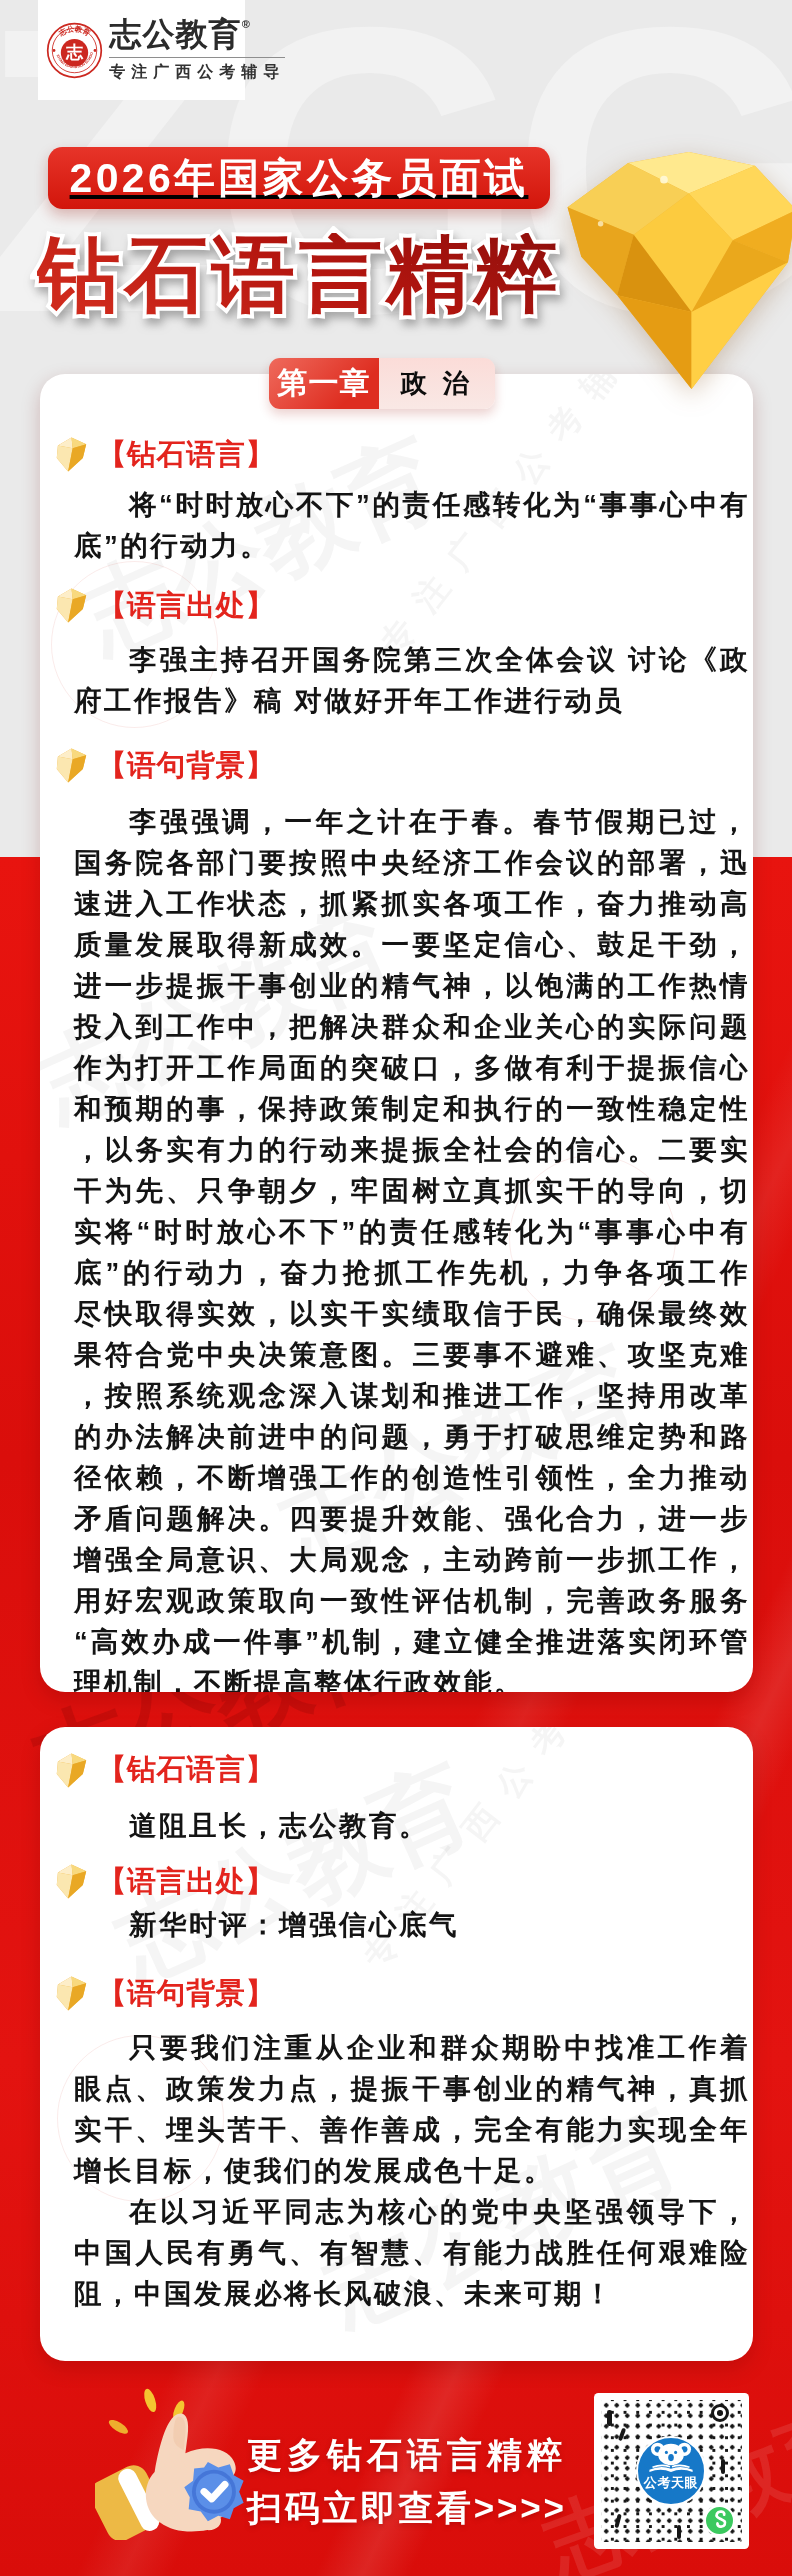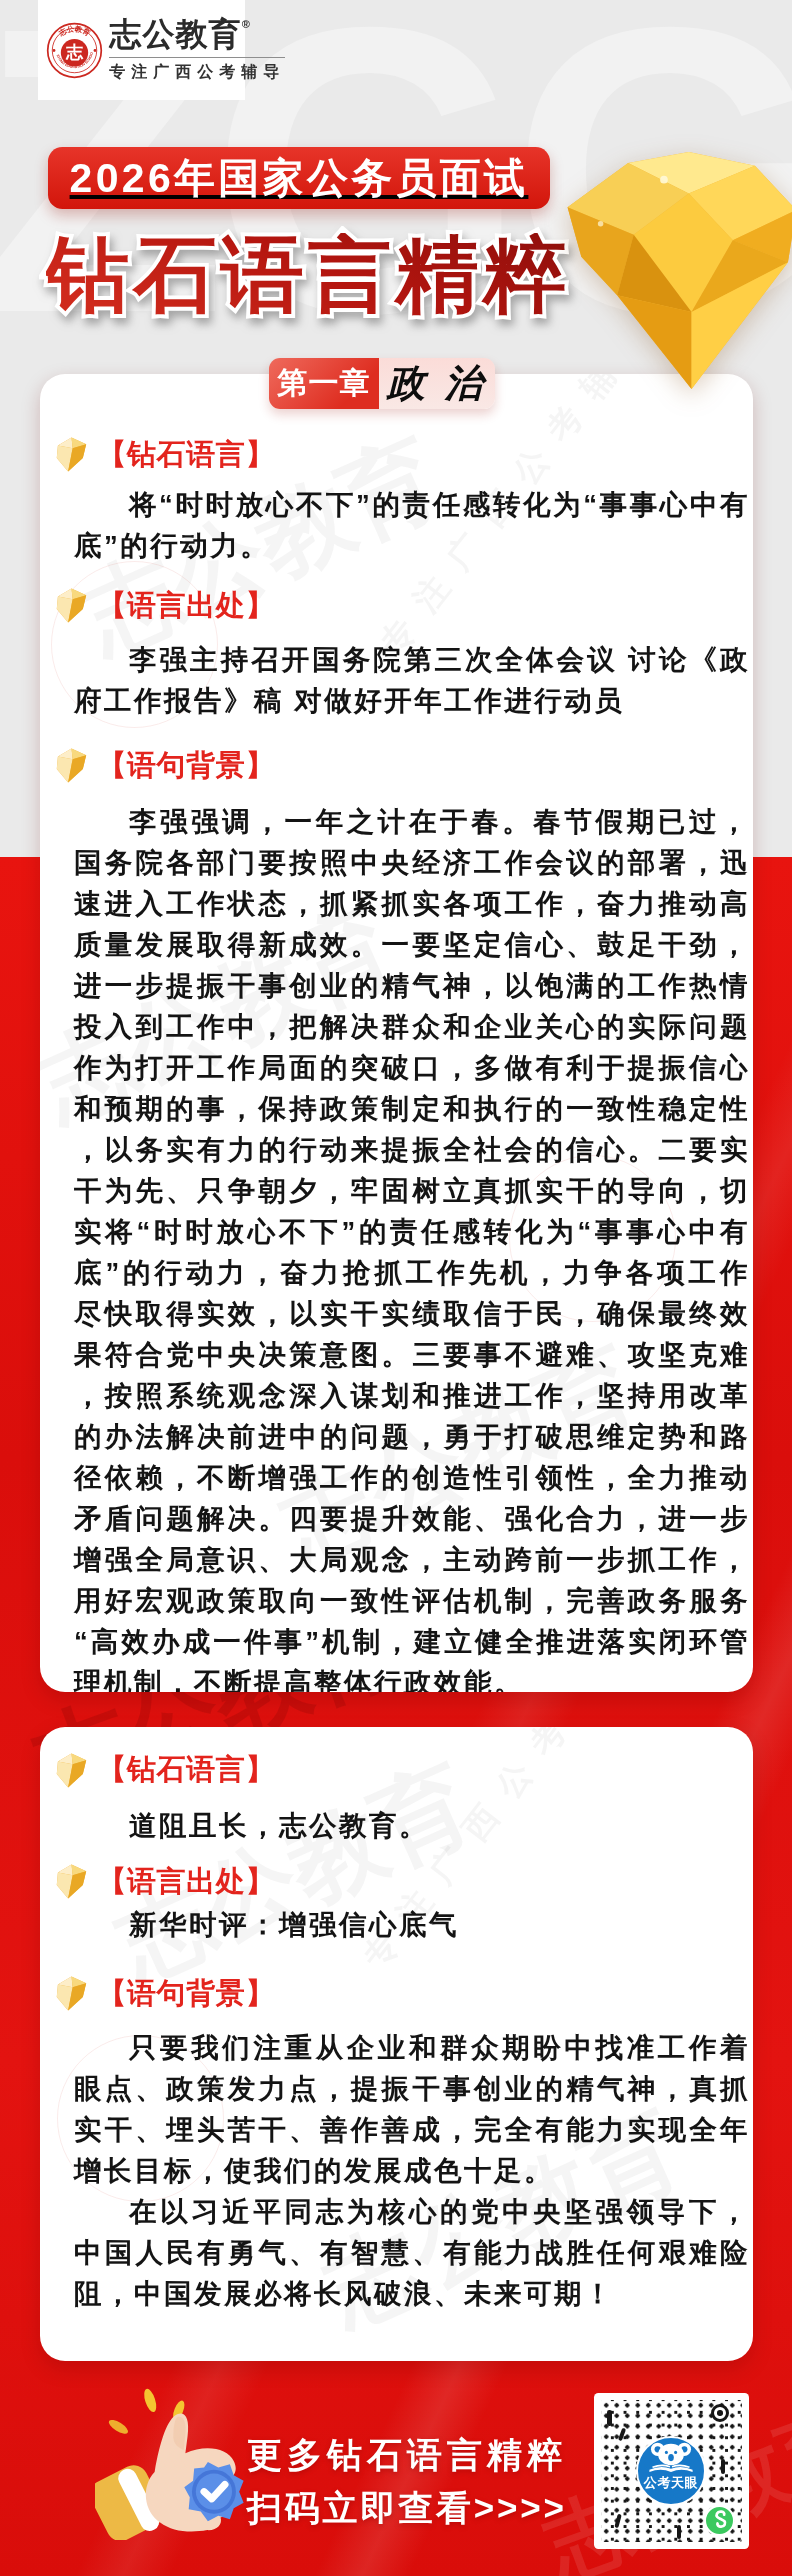--- a/index.html
+++ b/index.html
@@ -29,39 +29,39 @@
   .brand-divider{height:1.1px;background:#8e8e8e;margin:4.4px 0 4.4px 0;}
   .tagline{font-size:16px;font-weight:700;color:#333;letter-spacing:6px;white-space:nowrap;}
 
   
   .banner{position:absolute;left:48px;top:147px;width:502px;height:62px;z-index:2;
     border-radius:14.3px;background:linear-gradient(180deg,#e73429,#d2150b);
     box-shadow:0 6.6px 14.3px rgba(150,20,10,.28);
     display:flex;align-items:center;justify-content:center;text-decoration:underline;}
   .banner-text{font-size:41px;font-weight:900;color:#fff;letter-spacing:3.3px;white-space:nowrap;}
   .big-title{position:absolute;left:33px;top:233px;width:556px;height:88px;z-index:2;line-height:1;}
-  .big-title span{position:absolute;left:13px;top:0;font-size:83px;font-weight:900;letter-spacing:4.4px;white-space:nowrap;}
+  .big-title span{position:absolute;left:4px;top:0;font-size:83px;font-weight:900;letter-spacing:4.4px;white-space:nowrap;}
   .t-outline{color:#fff;-webkit-text-stroke:7.7px #fff;
     filter:drop-shadow(3.3px 6.6px 4.4px rgba(110,110,110,.55));}
   .t-fill{color:#ab130f;background:linear-gradient(205deg,#8f0f0c 0%,#b3150f 45%,#cf2a1c 90%);
     -webkit-background-clip:text;background-clip:text;}
   @supports (-webkit-background-clip:text){ .t-fill{color:transparent;} }
 
   .gem-big{position:absolute;left:551px;top:130px;width:259px;height:269px;z-index:3;
     filter:drop-shadow(0 7.7px 12px rgba(120,60,0,.25));}
 
   
   .chapter-badge{position:absolute;left:269px;top:358px;width:226px;height:51px;z-index:4;
     border-radius:11px;overflow:hidden;display:flex;box-shadow:0 5.5px 11px rgba(160,30,20,.20);}
   .chap-left{width:110px;background:linear-gradient(135deg,#ef6a5c 0%,#de2d20 75%);
     display:flex;align-items:center;justify-content:center;
     color:#fff;font-size:30px;font-weight:900;letter-spacing:1.1px;}
   .chap-right{flex:1;background:linear-gradient(180deg,#fbdcd8,#f9e8e5);
     display:flex;align-items:center;justify-content:center;
-    color:#0d0d0d;font-size:38px;font-weight:900;letter-spacing:4.4px;font-style:italic;}
+    color:#0d0d0d;font-size:26px;font-weight:900;letter-spacing:4.4px;}
 
   
   .card{position:absolute;left:40px;width:713px;background:#fff;border-radius:25px;z-index:2;
     overflow:hidden;box-shadow:0 7.7px 18.7px rgba(110,5,0,.22);}
   .card1{top:374px;height:1318px;}
   .card2{top:1727px;height:634px;}
   .card-wm{position:absolute;z-index:0;font-weight:900;white-space:nowrap;pointer-events:none;}
   .wm-brand{font-size:94px;color:rgba(60,60,60,.05);transform:rotate(-24deg);}
   .wm-tag{font-size:34px;letter-spacing:20px;color:rgba(60,60,60,.05);transform:rotate(-52deg);}
   .wm-seal{border:1.7px solid rgba(205,60,50,.10);border-radius:50%;width:165px;height:165px;}

